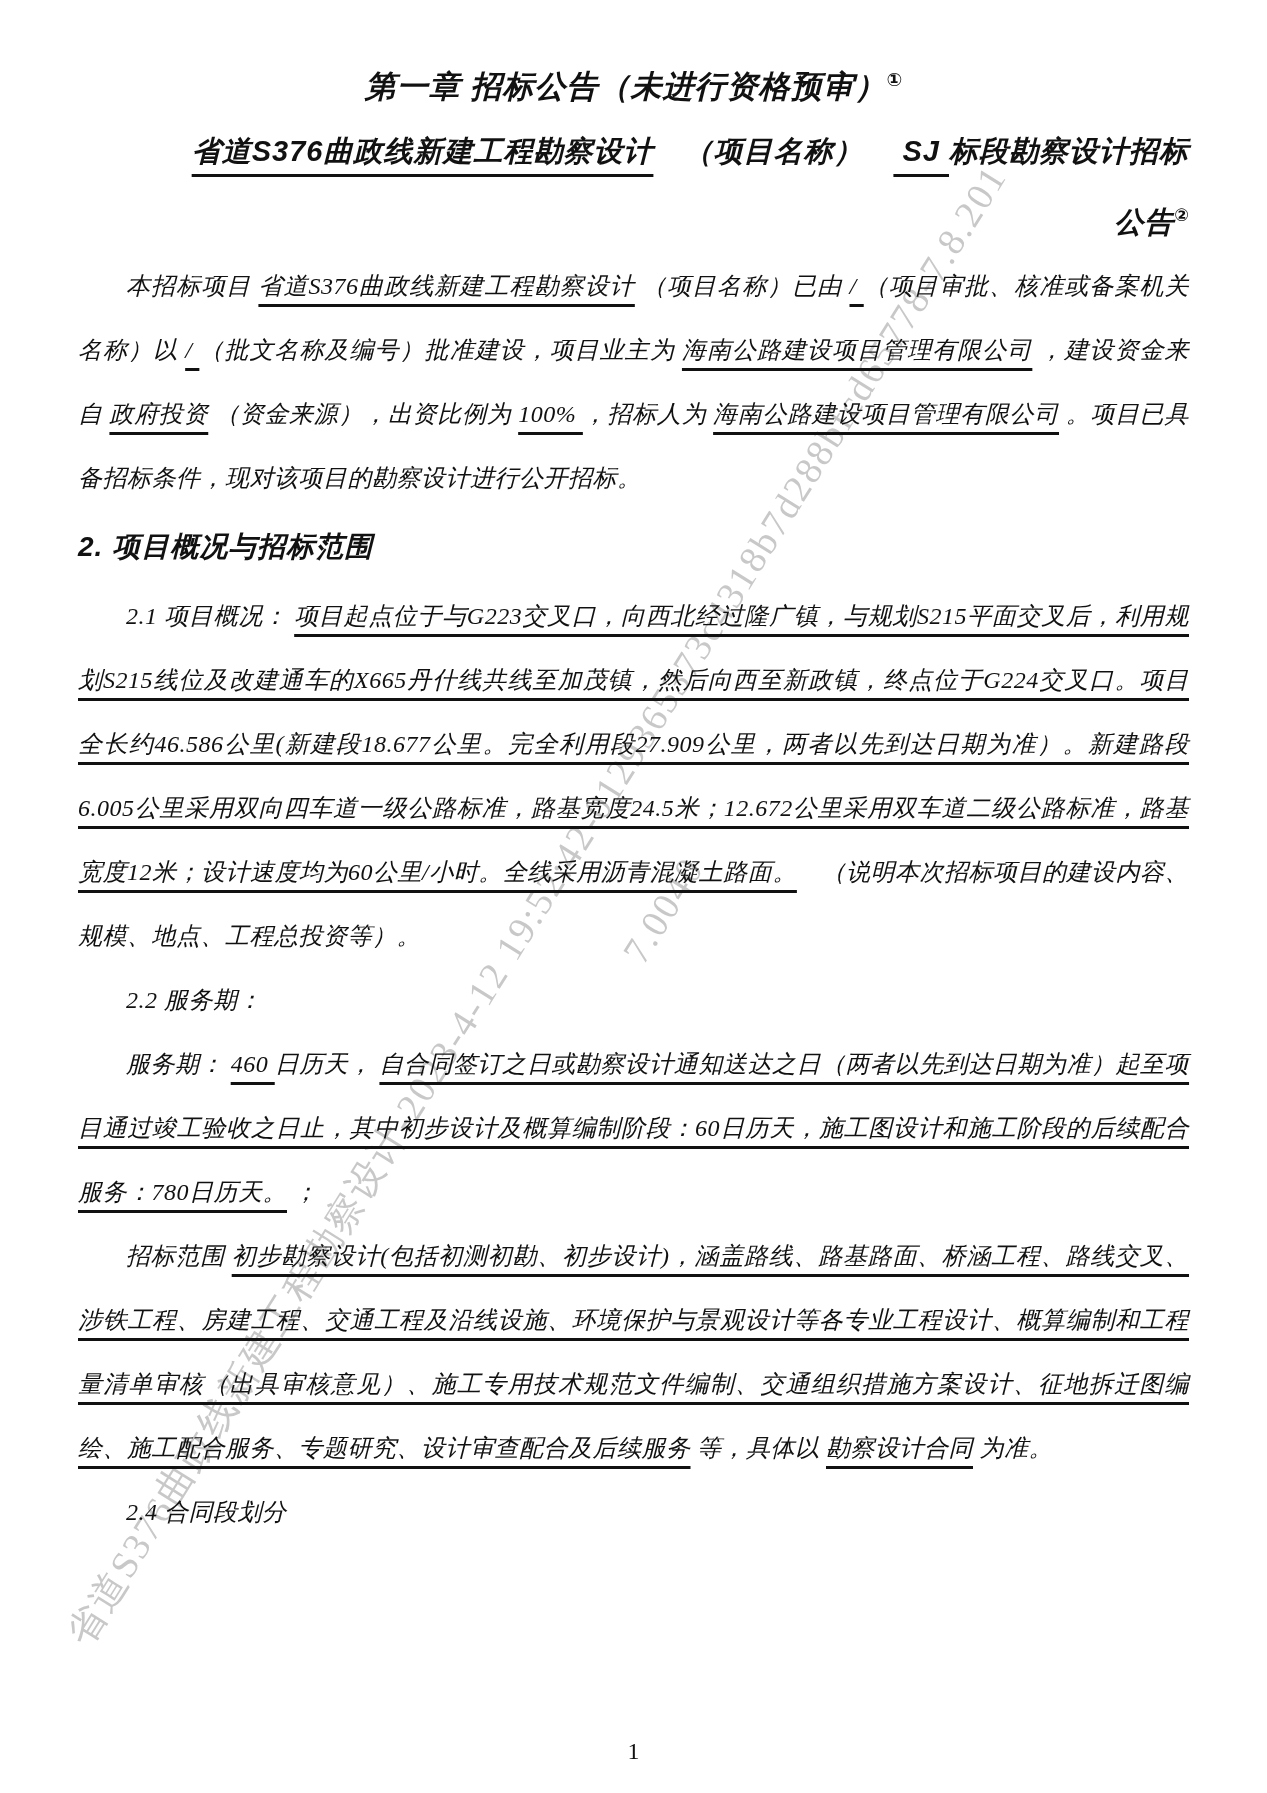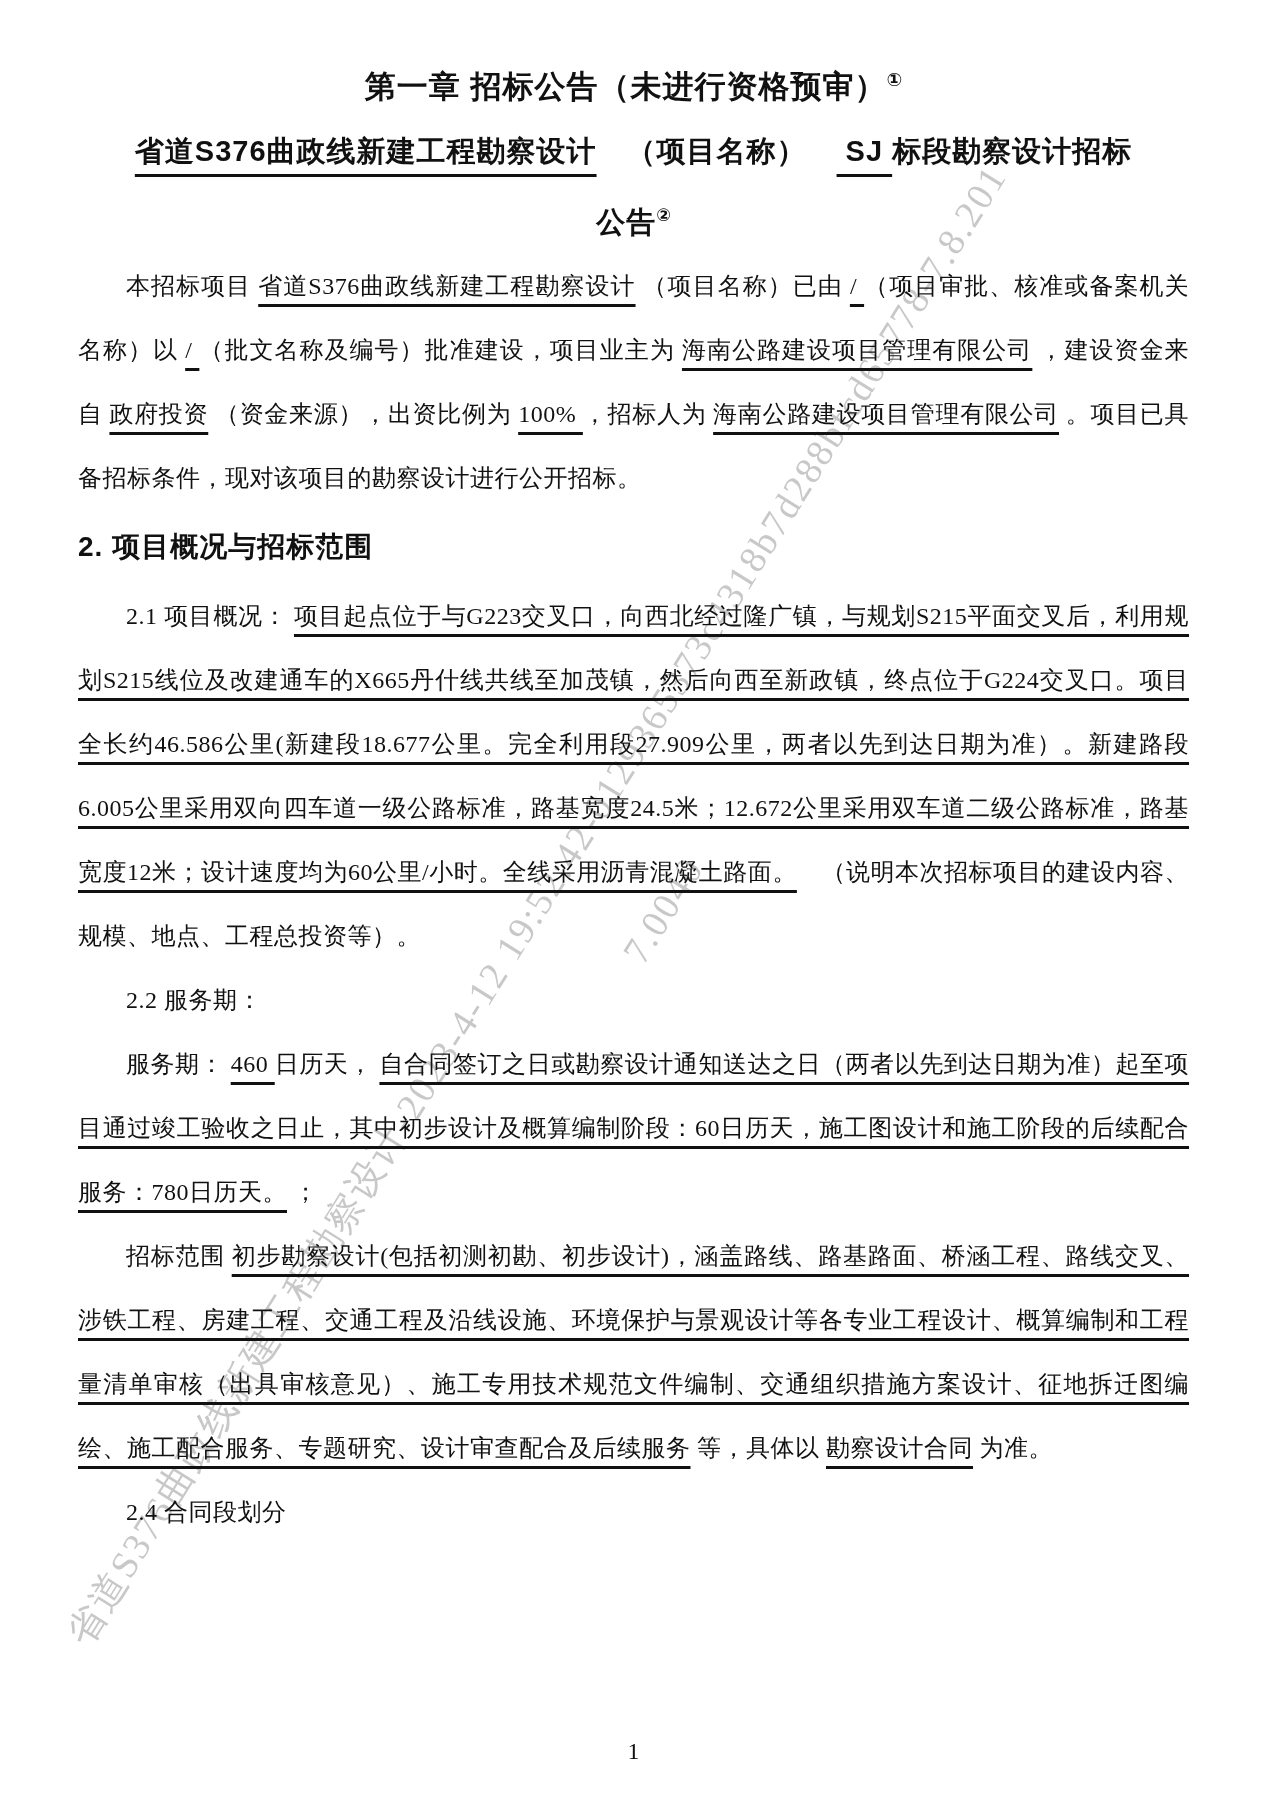--- a/index.html
+++ b/index.html
@@ -20,32 +20,33 @@
     white-space: nowrap; text-align: center;
     transform: rotate(-58deg);
     pointer-events: none;
     font-family: "Liberation Serif", "DejaVu Serif", serif;
   }
   #wm1 { width: 1800px; left: -363px; top: 880px; }
   #wm2 { width: 300px;  left: 513px;  top: 888px; }
   .content {
     position: relative; z-index: 2;
     padding: 48px 78px 0 78px;
+    font-style: italic;
   }
   .block { margin: 0; }
   .title1 {
     font-family: "Liberation Sans", "DejaVu Sans", sans-serif;
     font-weight: 700; font-size: 31px;
     text-align: center; line-height: 64px;
     letter-spacing: 1px;
   }
   .title2 {
     font-family: "Liberation Sans", "DejaVu Sans", sans-serif;
     font-weight: 700; font-size: 29px;
-    text-align: center; line-height: 64px;
+    text-align: right; line-height: 64px;
     letter-spacing: 1px;
   }
   .heading {
     font-family: "Liberation Sans", "DejaVu Sans", sans-serif;
     font-weight: 700; font-size: 28px;
     line-height: 74px; letter-spacing: 1px;
   }
   .paragraph {
     font-size: 24px; line-height: 64px;
     text-align: justify; letter-spacing: 0.5px;

